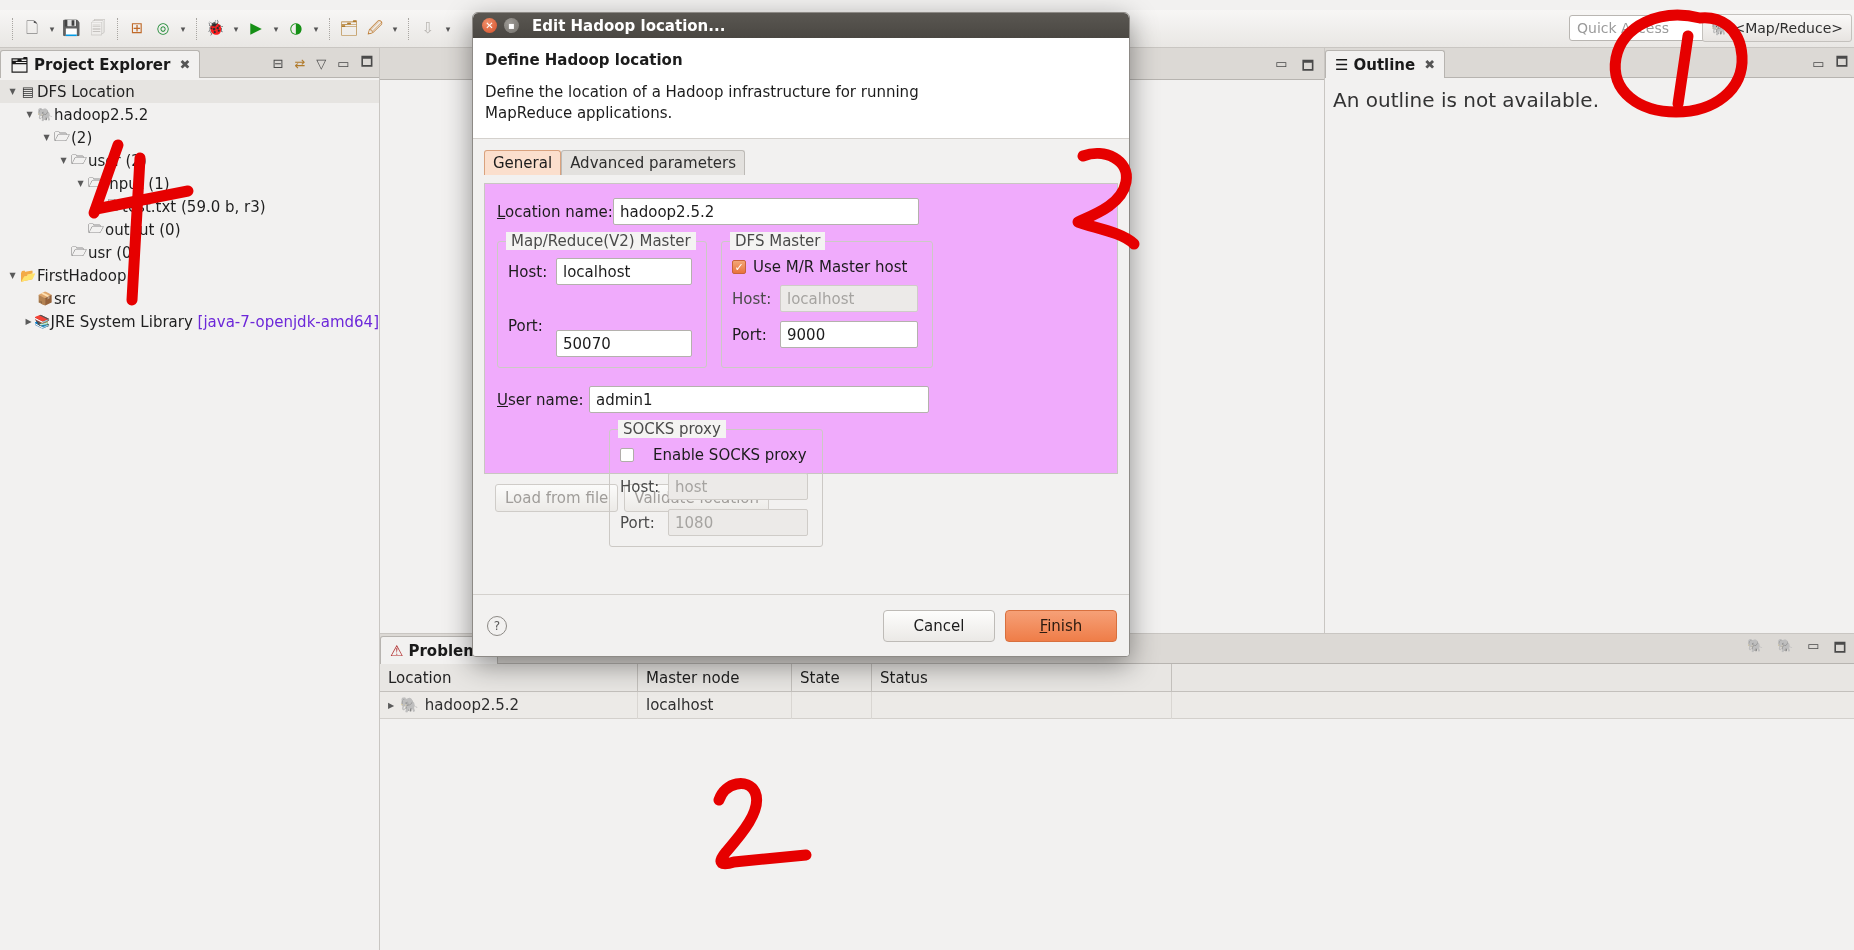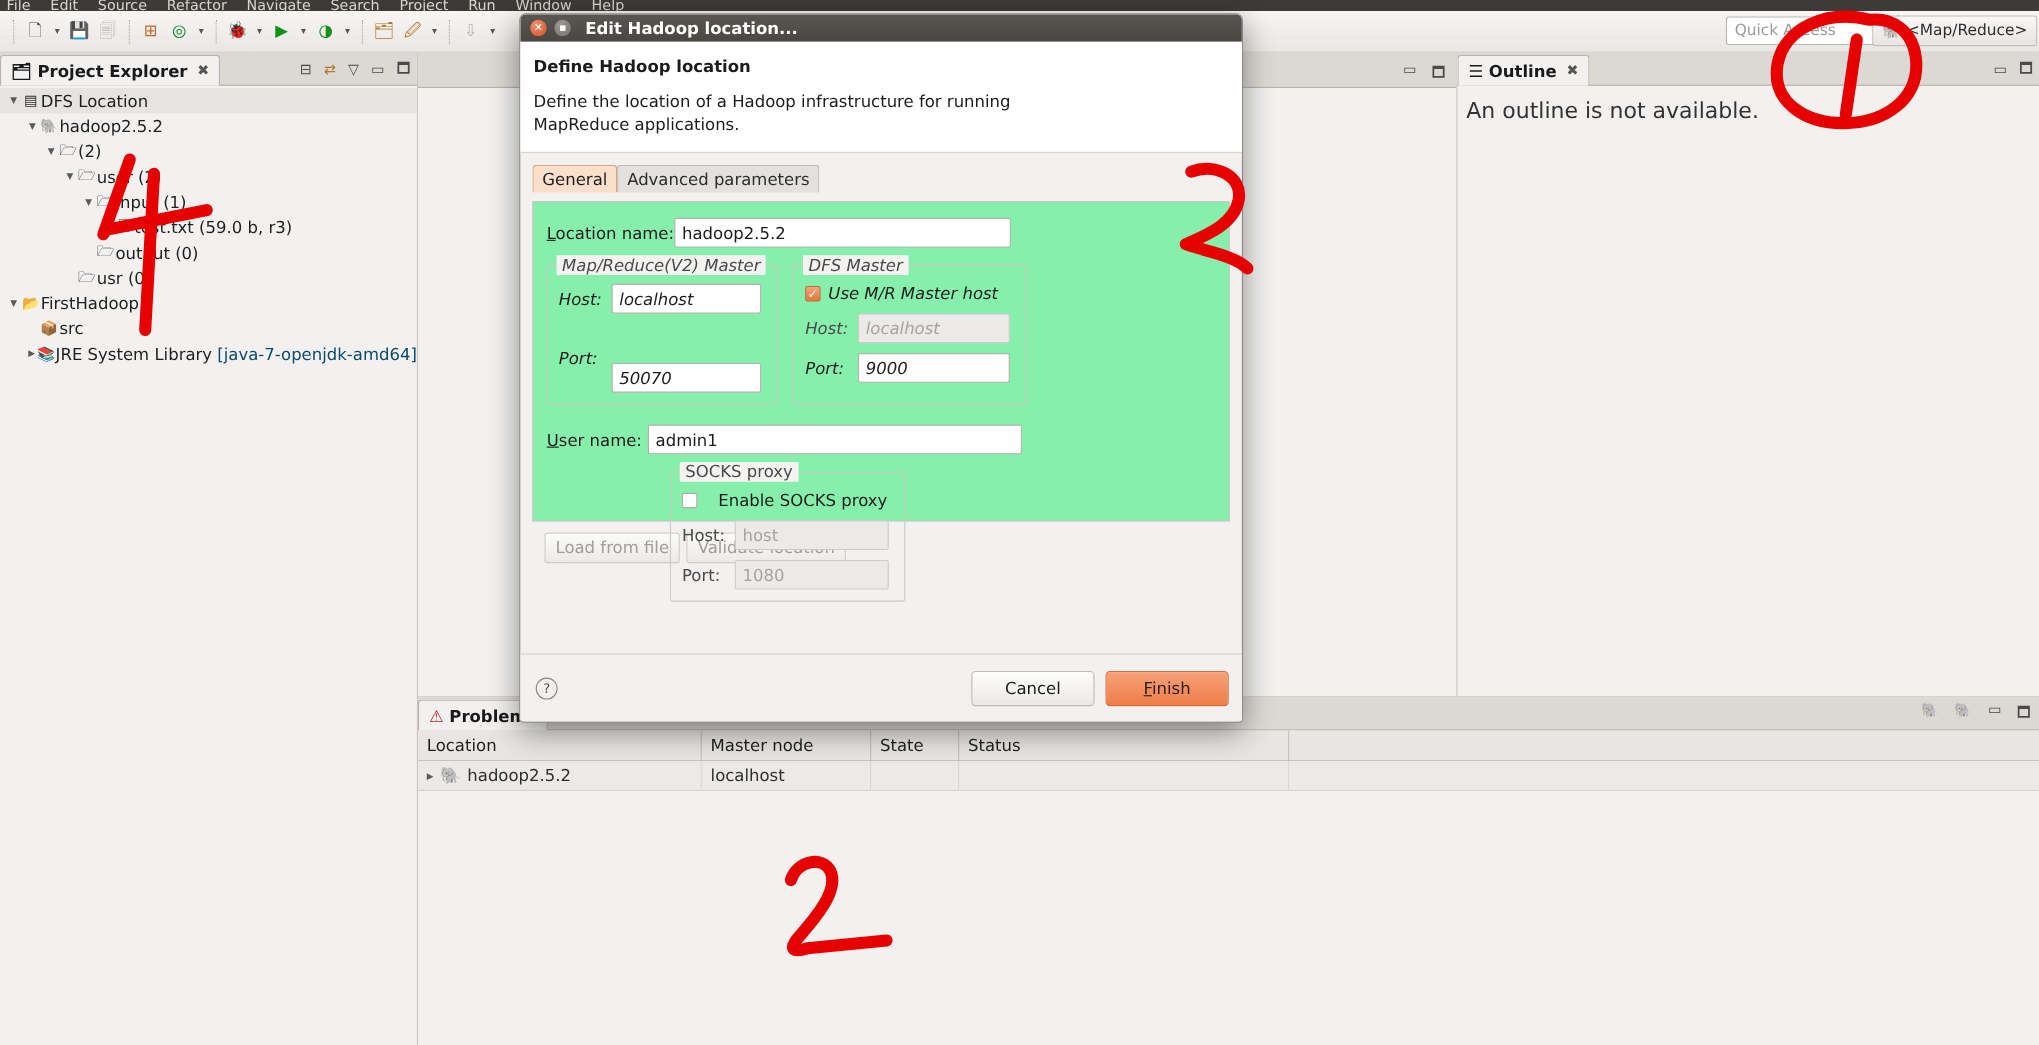--- a/index.html
+++ b/index.html
@@ -82,21 +82,21 @@
     position:absolute; right:6px; top:4px; display:flex; align-items:center; gap:11px;
     color:#4a4a4a; font-size:13px;
   }
   .tree { padding:2px 0 0 0; font-size:15px; }
   .tree-row { height:23px; display:flex; align-items:center; white-space:nowrap; }
   .tree-row.selected { background:#e6e4e1; }
   .twisty { width:13px; text-align:center; font-size:8px; color:#5a5a5a; }
   .twisty.empty { color:transparent; }
   .ticon { width:18px; text-align:center; font-size:13px; }
   .tlabel { color:#1f1f1f; }
-  .tlabel .dim { color:#0c4a6e; }
+  .tlabel .dim { color:#6d28d9; }
 
   
   #editor-area {
     position:absolute; left:380px; top:48px; width:944px; height:585px;
     background:#f2f1f0;
   }
   #editor-tabbar {
     position:absolute; left:0; top:0; width:944px; height:32px;
     background:#dcd9d5; border-bottom:1px solid #b7b4b0;
   }
@@ -165,21 +165,21 @@
   .tabstrip { display:flex; align-items:flex-end; height:26px; margin-bottom:8px; }
   .dtab {
     height:25px; padding:0 8px; display:flex; align-items:center;
     font-size:15px; color:#2e2e2e;
     border:1px solid #bdbab6; border-bottom:none; background:#e3e1de;
     border-radius:3px 3px 0 0;
   }
   .dtab.active { background:#fbdfcd; border-color:#d9a27e; color:#1c1c1c; }
 
   #tabpanel {
-    border:1px solid #c9c6c2; background:#86efac;
+    border:1px solid #c9c6c2; background:#f0abfc;
     height:291px; padding:14px 12px 0 12px; position:relative;
   }
 
   .row { display:flex; align-items:center; margin-bottom:12px; }
   .lbl { font-size:15px; color:#1c1c1c; }
   .lbl u { text-decoration:underline; }
   .tfield {
     border:1px solid #b4b1ad; background:#fff; height:27px;
     padding:2px 6px; font-size:15px; color:#1c1c1c;
     display:flex; align-items:center; border-radius:2px;
@@ -229,32 +229,20 @@
   }
 
   
   #annotations { position:absolute; inset:0; pointer-events:none; }
 </style>
 </head>
 <body>
 
 <div id="shell">
 
-  <div id="menubar">
-    <span>File</span>
-    <span>Edit</span>
-    <span>Source</span>
-    <span>Refactor</span>
-    <span>Navigate</span>
-    <span>Search</span>
-    <span>Project</span>
-    <span>Run</span>
-    <span>Window</span>
-    <span>Help</span>
-  </div>
 
   <div id="toolbar">
     <div class="tb-sep"></div>
     <div class="tb-btn">🗋</div>
     <div class="tb-arrow">▾</div>
     <div class="tb-btn" style="color:#b9b6b2">💾</div>
     <div class="tb-btn" style="color:#b9b6b2">🗐</div>
     <div class="tb-sep"></div>
     <div class="tb-btn" style="color:#c06a2a">⊞</div>
     <div class="tb-btn" style="color:#1f8a35">◎</div>
@@ -444,21 +432,21 @@
         <div class="dtab">Advanced parameters</div>
       </div>
 
       <div id="tabpanel">
 
         <div class="row">
           <span class="lbl" style="width:116px;"><u>L</u>ocation name:</span>
           <span class="tfield" style="width:306px;">hadoop2.5.2</span>
         </div>
 
-        <div style="display:flex; gap:14px; margin-top:16px;font-style:italic;">
+        <div style="display:flex; gap:14px; margin-top:16px;">
 
           <div class="group" style="width:210px;">
             <span class="gtitle">Map/Reduce(V2) Master</span>
             <div class="row" style="margin-bottom:9px;">
               <span class="lbl" style="width:48px;">Host:</span>
               <span class="tfield" style="width:136px;">localhost</span>
             </div>
             <div class="row" style="margin-bottom:0;">
               <span class="lbl" style="width:48px;">Port:</span>
               <span class="tfield" style="width:136px;margin-top:36px;">50070</span>

